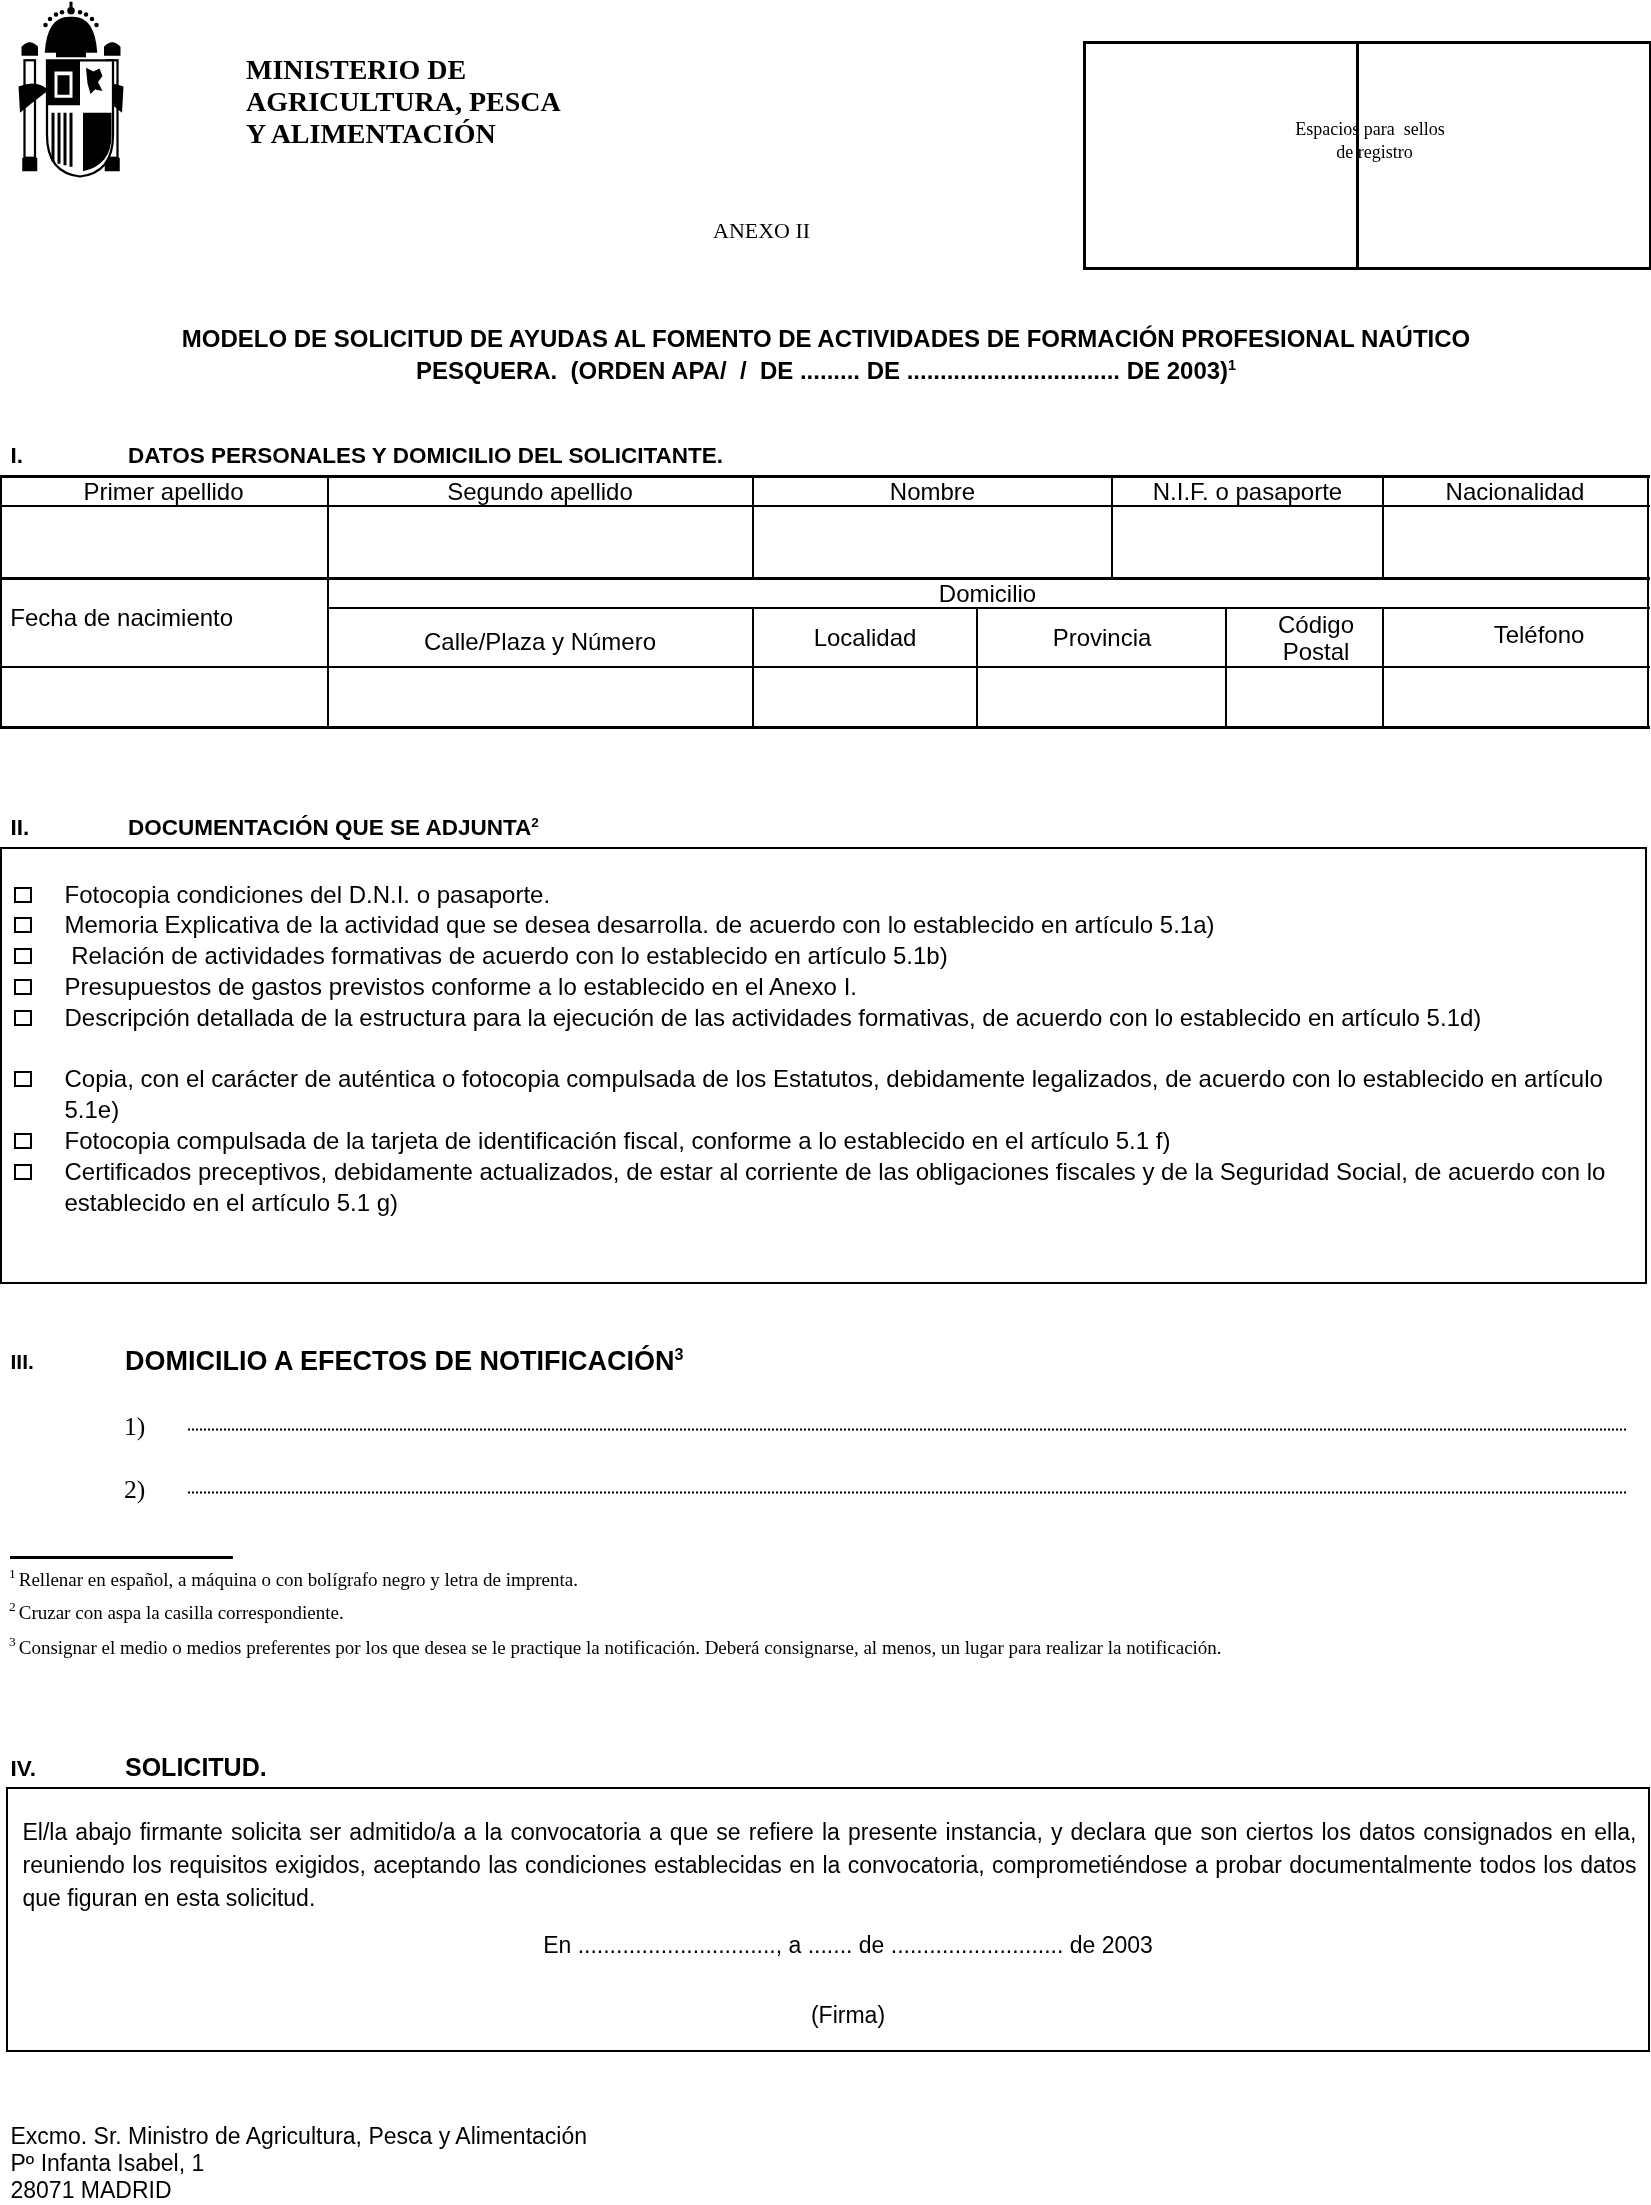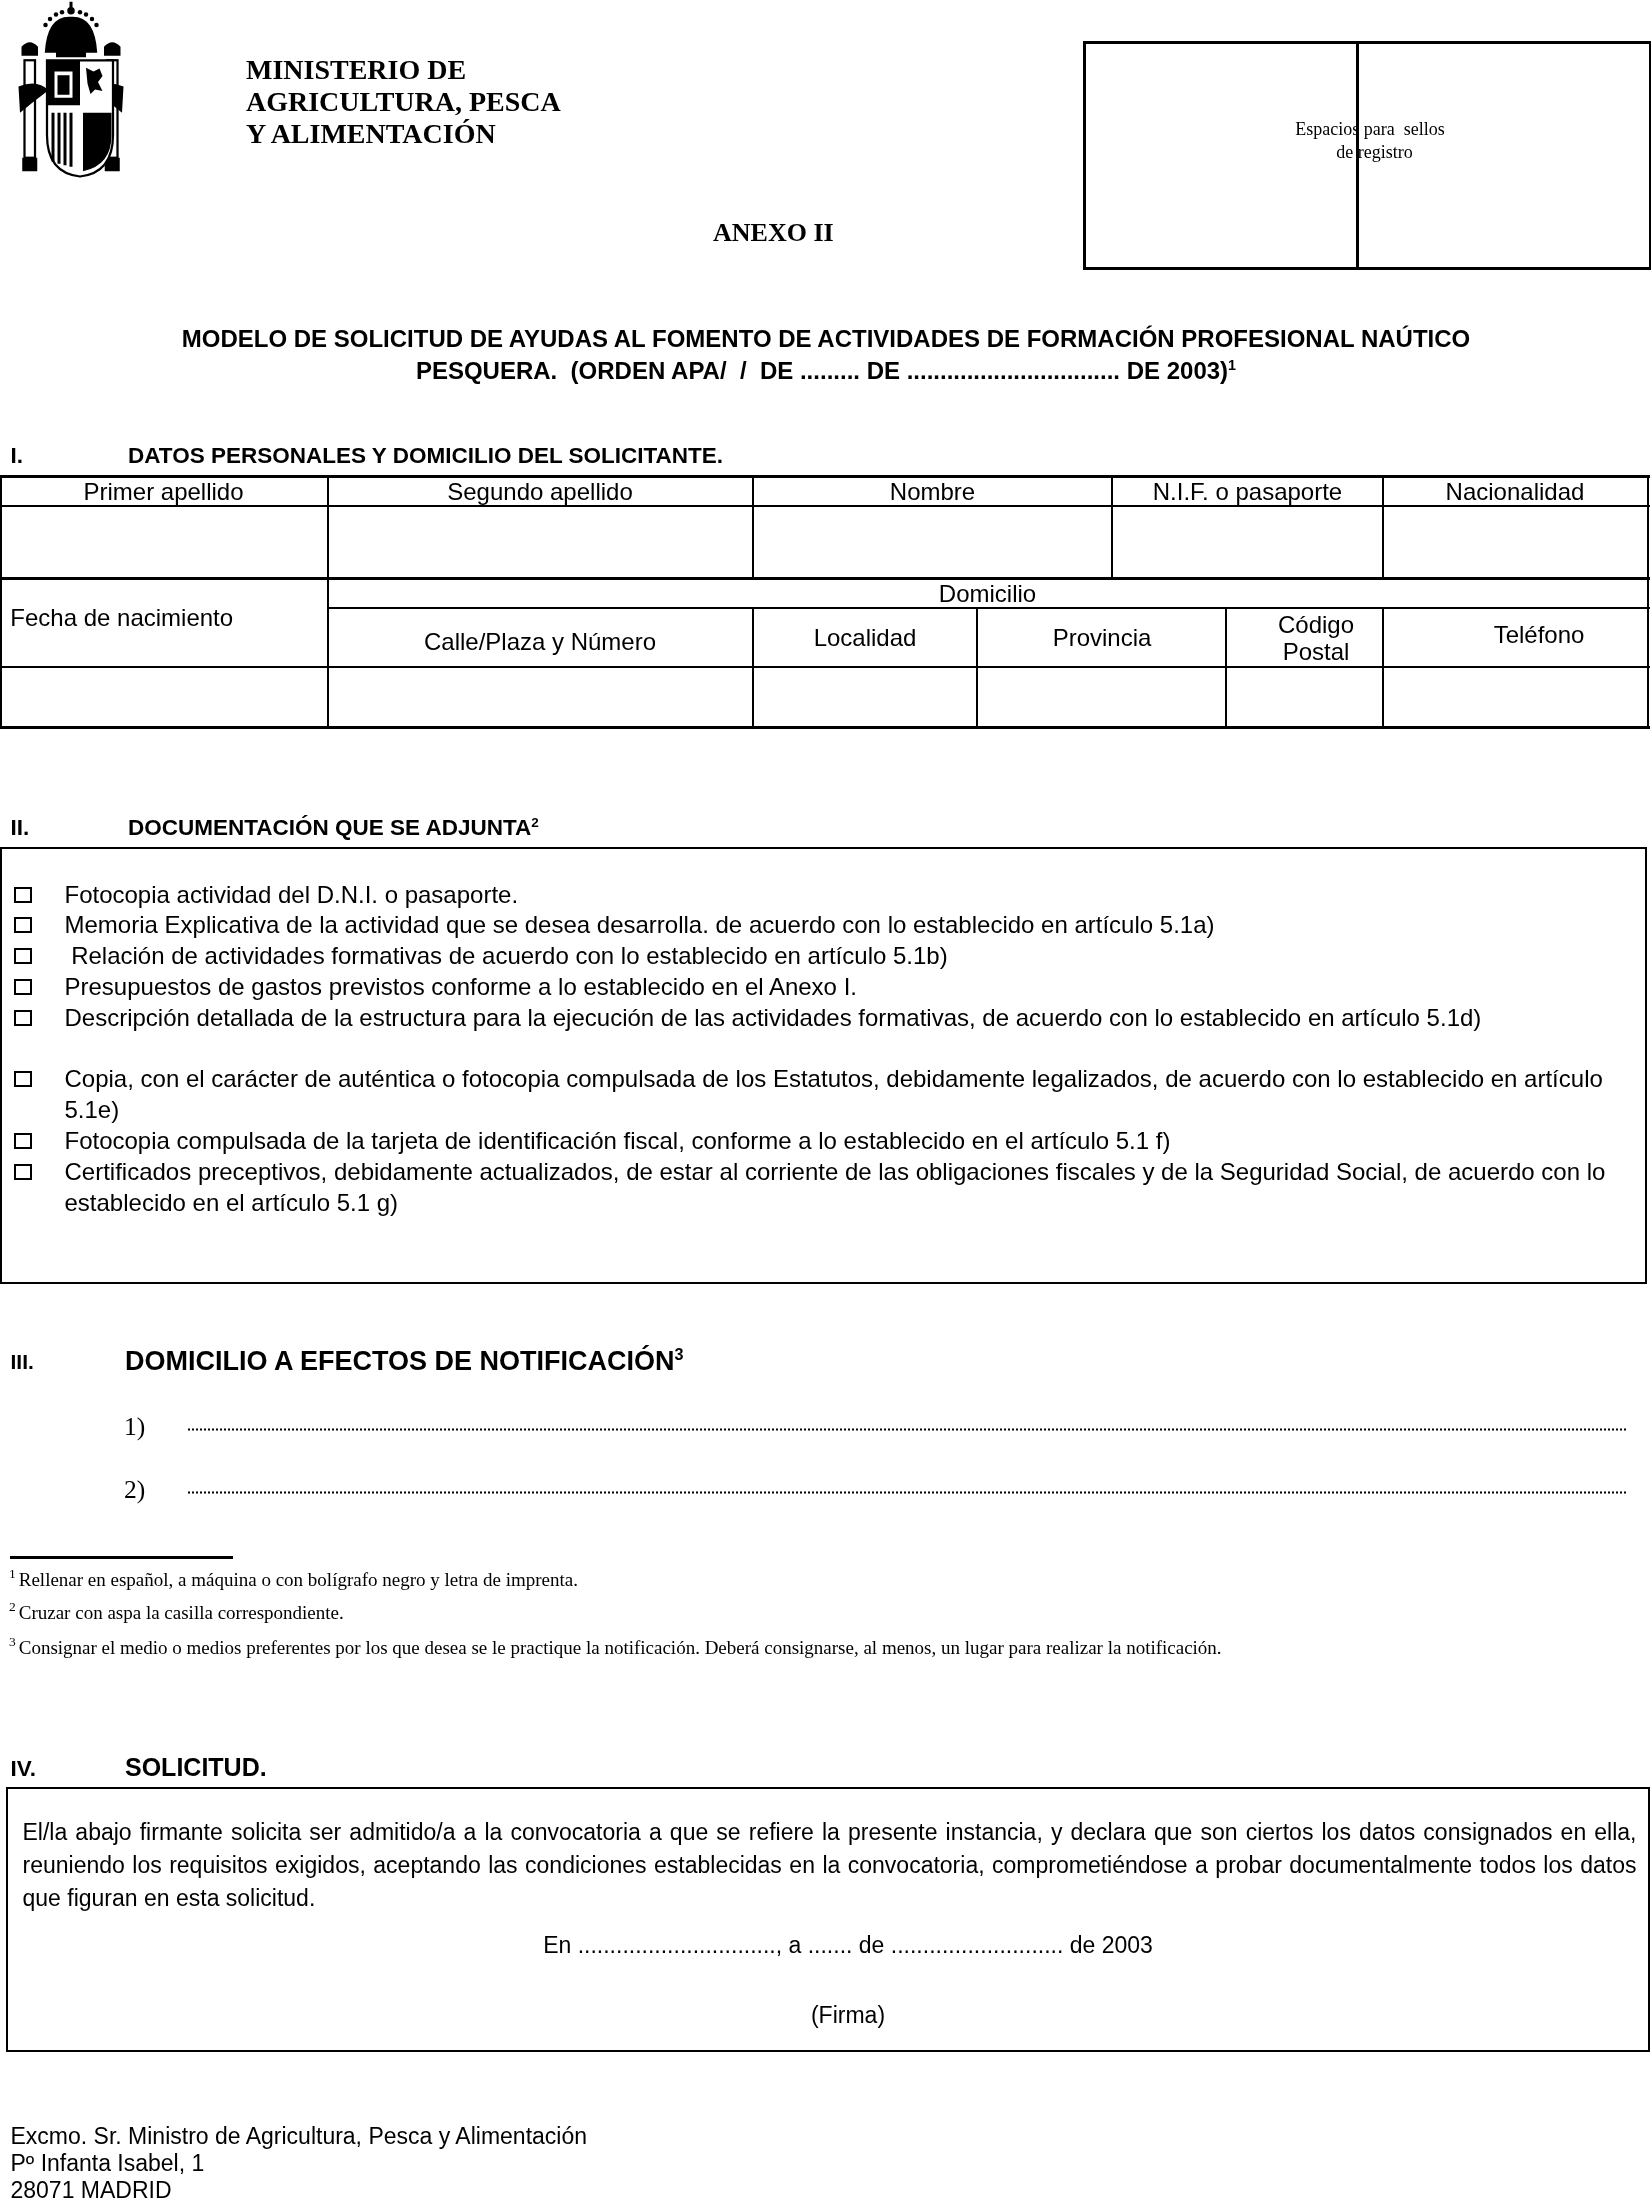--- a/index.html
+++ b/index.html
@@ -11,21 +11,21 @@
   
   #logo { left:10.5px; top:0px; width:120px; height:179px; }
 
   #ministry { left:246px; top:54px; font-size:28px; line-height:32px; font-weight:bold; letter-spacing:0px; }
   #ministry div { white-space:nowrap; }
 
   #stamp-box { left:1083px; top:41px; width:563px; height:223px; border:3px solid #000; }
   #stamp-divider { left:1356px; top:41px; width:3px; height:226px; background:#000; }
   #stamp-text { left:1201px; top:118px; width:338px; text-align:center; font-size:18px; line-height:22.5px; }
 
-  #annex { left:713px; top:218px; font-size:26px; font-weight:bold; }
+  #annex { left:713px; top:218px; font-size:22px; font-weight:normal; }
 
   #title { left:30px; top:323px; width:1592px; text-align:center; font-size:24px; line-height:32px; font-weight:bold; }
   sup.fn { font-size:60%; vertical-align:super; line-height:0; }
 
   .sec-num { font-size:22.5px; font-weight:bold; }
   .sec-title { font-size:22.5px; font-weight:bold; }
 
   
   #table1 { left:0px; top:475px; width:1650px; height:254px; }
   .cell { position:absolute; box-sizing:border-box; display:flex; align-items:center; justify-content:center; text-align:center; font-size:24px; line-height:27px; }
@@ -171,21 +171,21 @@
   <div class="cell" style="left:1383px; top:194px; width:264px; height:57px;"></div>
 </div>
 
 <div class="abs sec-num" style="left:10.5px; top:815px;">II.</div>
 <div class="abs sec-title" style="left:128px; top:815px;"><span>DOCUMENTACIÓN QUE SE ADJUNTA</span><sup class="fn">2</sup></div>
 
 <div id="docs-box" class="abs"></div>
 
 <div class="doc-item" style="top:879px;">
   <span class="cb"></span>
-  <span class="txt">Fotocopia actividad del D.N.I. o pasaporte.</span>
+  <span class="txt">Fotocopia condiciones del D.N.I. o pasaporte.</span>
 </div>
 <div class="doc-item" style="top:909px;">
   <span class="cb"></span>
   <span class="txt">Memoria Explicativa de la actividad que se desea desarrolla. de acuerdo con lo establecido en artículo 5.1a)</span>
 </div>
 <div class="doc-item" style="top:940px;">
   <span class="cb"></span>
   <span class="txt" style="white-space:pre-wrap"> Relación de actividades formativas de acuerdo con lo establecido en artículo 5.1b)</span>
 </div>
 <div class="doc-item" style="top:971px;">

